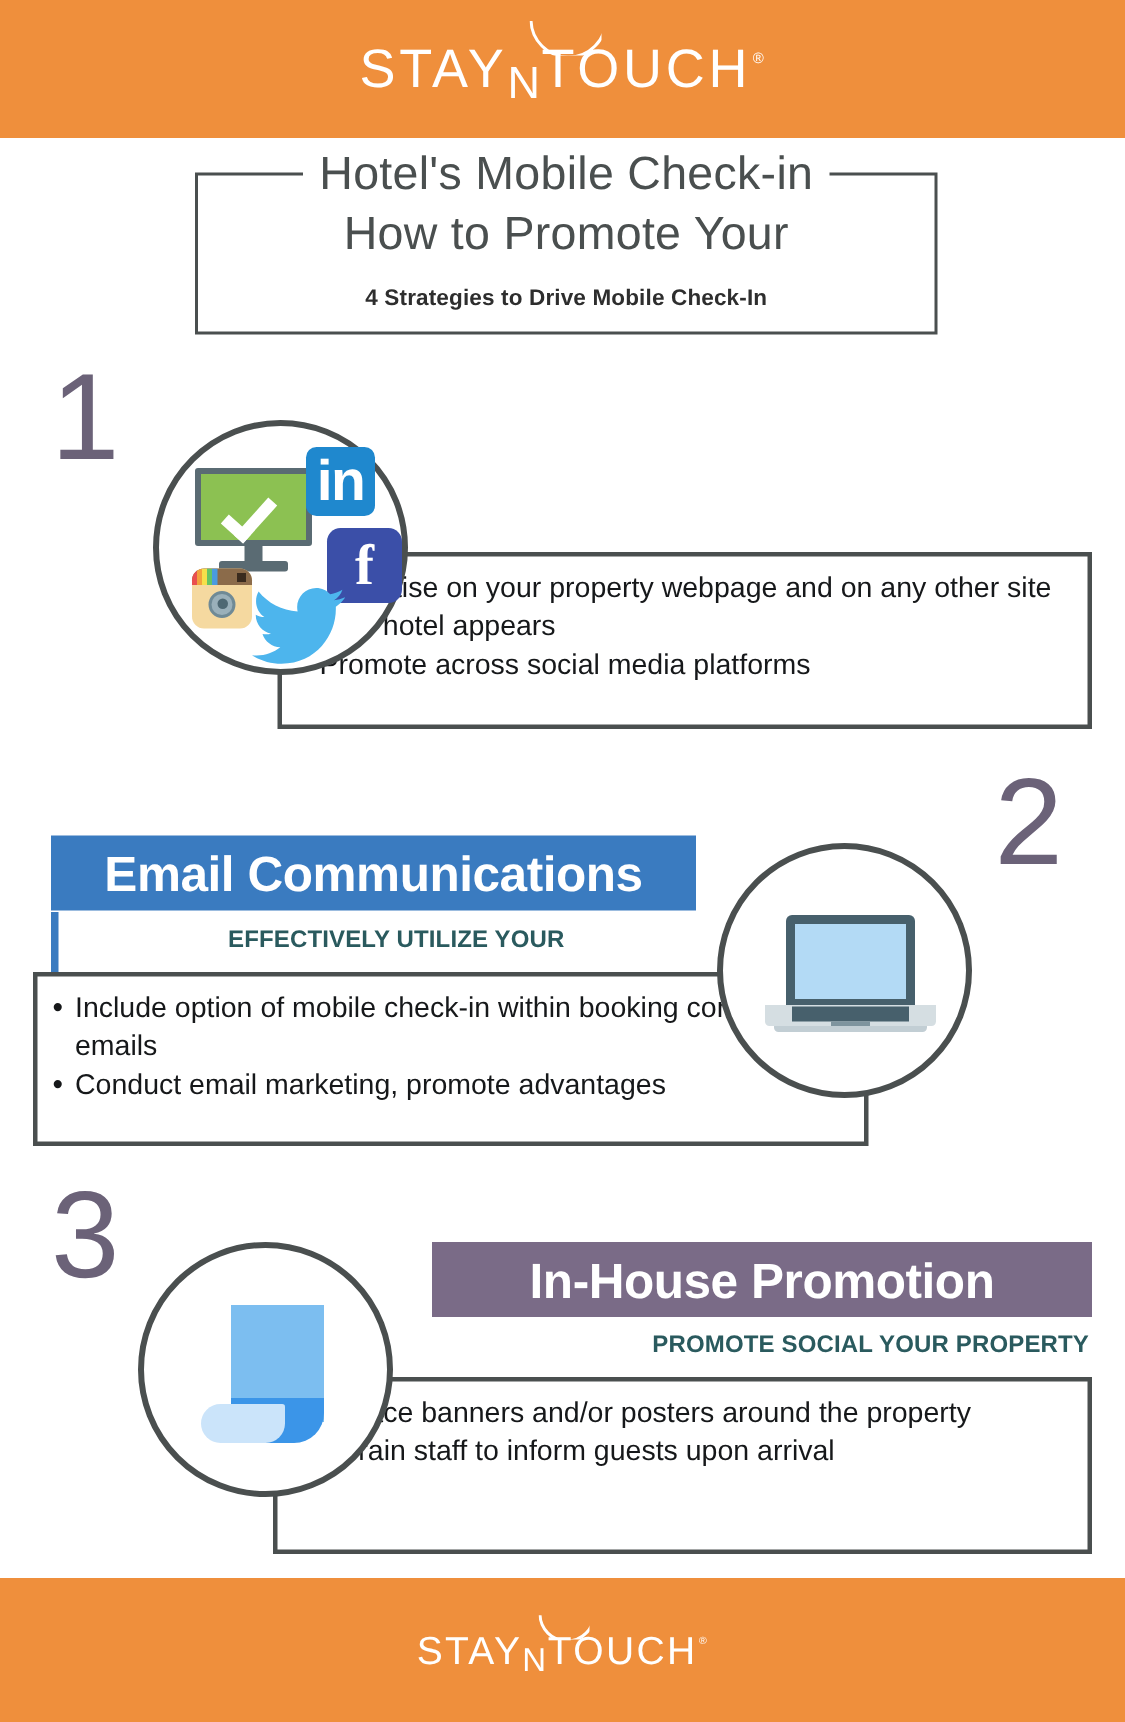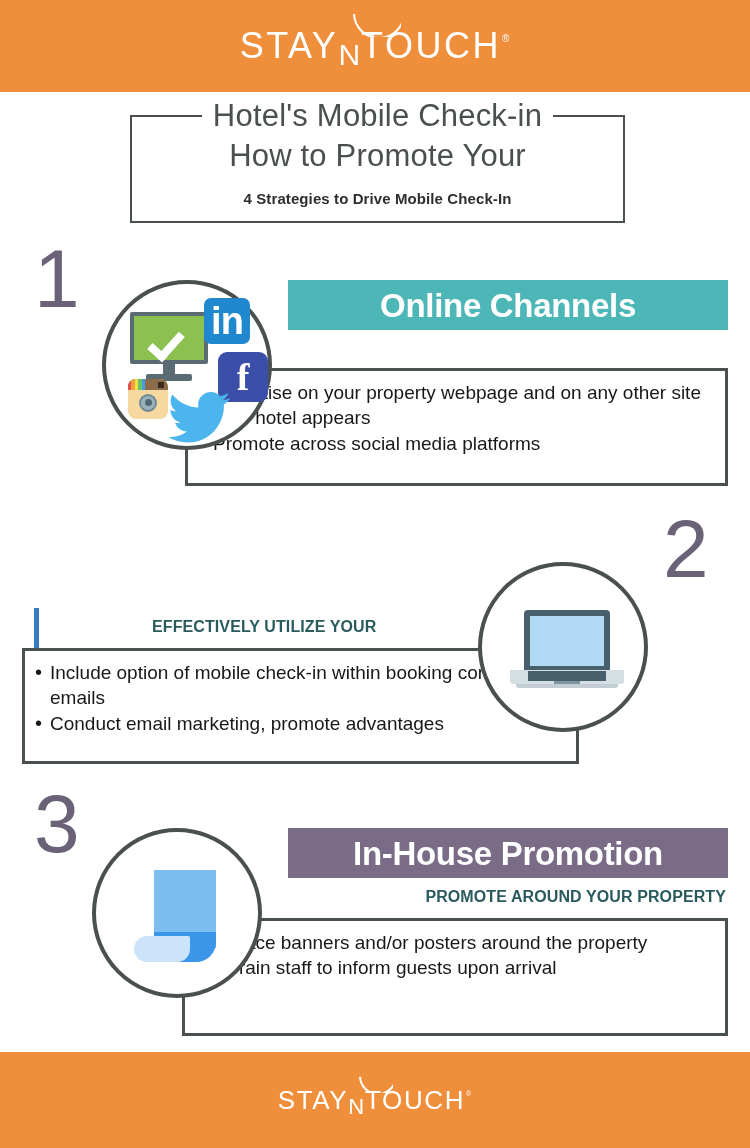--- a/index.html
+++ b/index.html
@@ -396,23 +396,20 @@
           <div class="ig-lens"></div>
         </div>
 
         <svg class="tw-icon" viewBox="0 0 62 52">
           <path fill="#4DB5ED" d="M62 6.2c-2.3 1-4.7 1.7-7.3 2 2.6-1.6 4.6-4.1 5.6-7.1-2.5 1.5-5.2 2.5-8.1 3.1C49.8 1.6 46.5 0 42.8 0c-7 0-12.7 5.7-12.7 12.7 0 1 .1 2 .3 2.9C19.9 15.1 10.6 10.1 4.4 2.4c-1.1 1.9-1.7 4.1-1.7 6.4 0 4.4 2.2 8.3 5.6 10.6-2.1-.1-4-.6-5.8-1.6v.2c0 6.2 4.4 11.3 10.2 12.5-1.1.3-2.2.4-3.3.4-.8 0-1.6-.1-2.4-.2 1.6 5 6.3 8.7 11.9 8.8-4.4 3.4-9.8 5.5-15.8 5.5-1 0-2-.1-3.1-.2 5.7 3.6 12.4 5.7 19.6 5.7 23.5 0 36.3-19.5 36.3-36.3v-1.7c2.5-1.8 4.7-4 6.4-6.5z"></path>
         </svg>
 
       </div>
     </div>
 
-    <div class="bar bar-teal">
-      <span class="bar-label">Online Channels</span>
-    </div>
 
 
     <div class="bulletbox">
       <ul>
         <li>Advertise on your property webpage and on any other site your hotel appears</li>
         <li>Promote across social media platforms</li>
       </ul>
     </div>
   </div>
 
@@ -428,20 +425,23 @@
             <div class="lid-screen"></div>
           </div>
           <div class="deck"></div>
           <div class="keys"></div>
           <div class="pad"></div>
           <div class="foot"></div>
         </div>
       </div>
     </div>
 
+    <div class="bar bar-blue">
+      <span class="bar-label">Email Communications</span>
+    </div>
 
     <div class="subhead">EFFECTIVELY UTILIZE YOUR</div>
 
     <div class="bulletbox">
       <ul>
         <li>Include option of mobile check-in within booking confirmation emails</li>
         <li>Conduct email marketing, promote advantages</li>
       </ul>
     </div>
   </div>
@@ -456,21 +456,21 @@
           <div class="curl-dark"></div>
           <div class="curl-light"></div>
         </div>
       </div>
     </div>
 
     <div class="bar bar-purple">
       <span class="bar-label">In-House Promotion</span>
     </div>
 
-    <div class="subhead">PROMOTE AROUND YOUR PROPERTY</div>
+    <div class="subhead">PROMOTE SOCIAL YOUR PROPERTY</div>
 
     <div class="bulletbox right-align">
       <ul>
         <li>Place banners and/or posters around the property</li>
         <li>Train staff to inform guests upon arrival</li>
       </ul>
     </div>
   </div>
 
   <div class="brandbar bottom">

